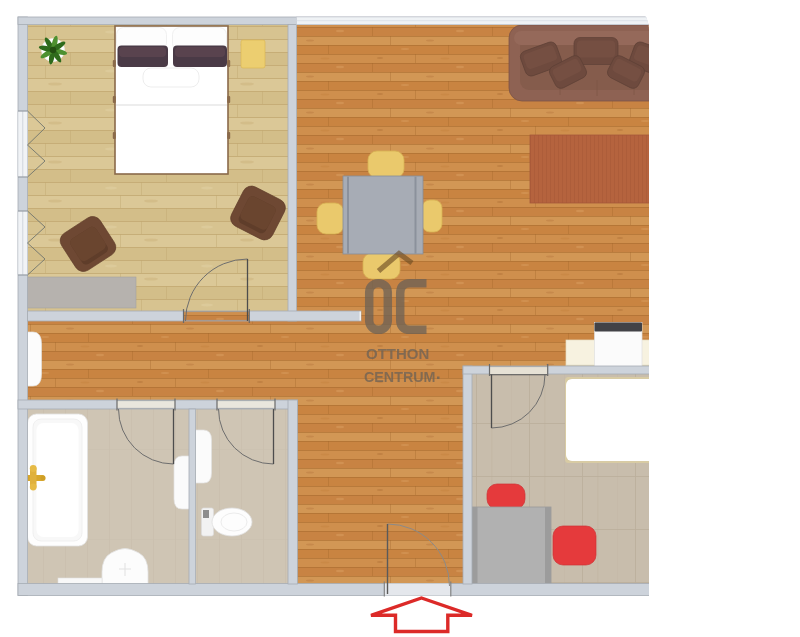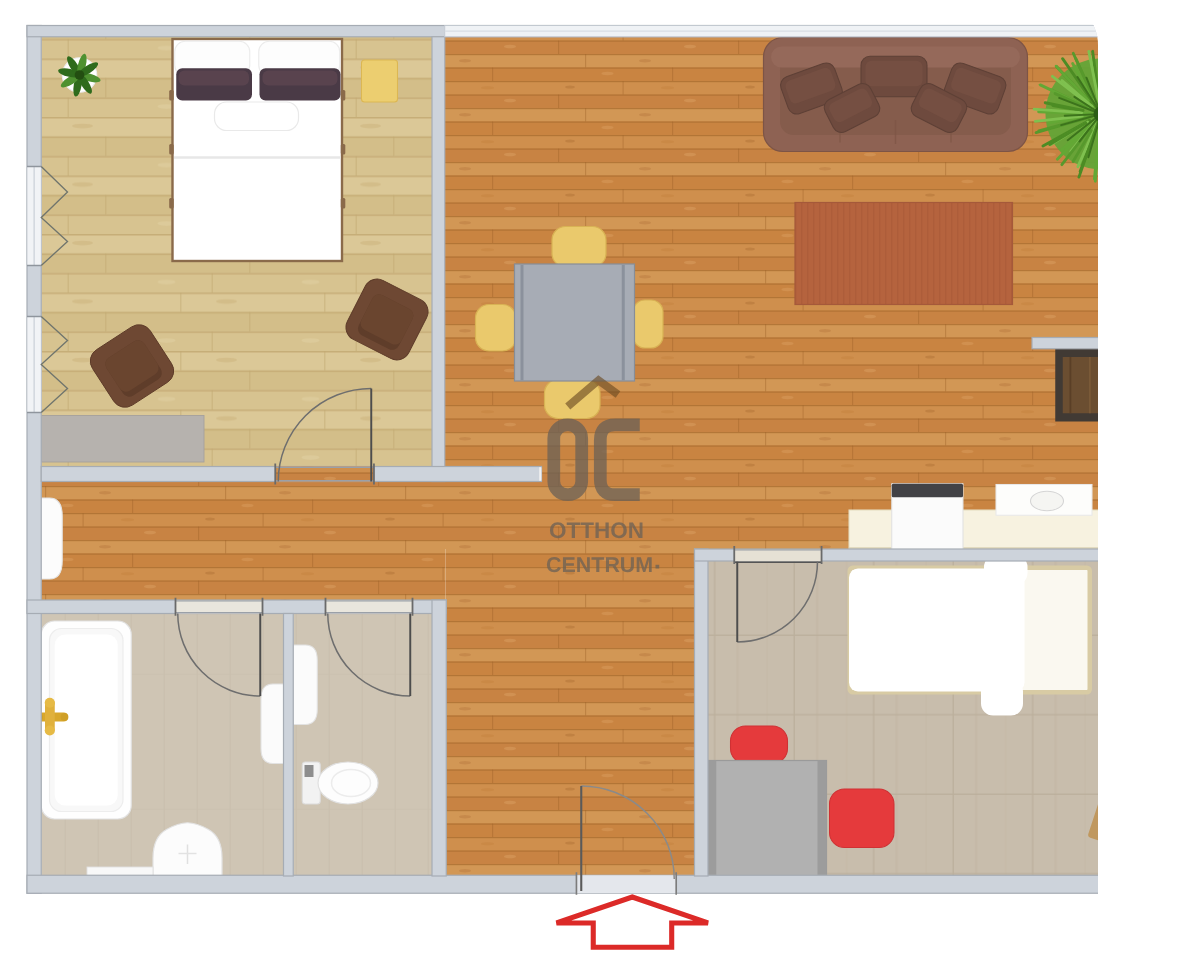--- a/index.html
+++ b/index.html
@@ -1,15 +1,15 @@
 <!DOCTYPE html>
 <html><head><meta charset="utf-8">
 <style>
 html,body{margin:0;padding:0;background:#ffffff;}
-#wrap{position:relative;width:732px;height:637px;overflow:hidden;font-family:"Liberation Sans",sans-serif;border-radius:30px;}
+#wrap{position:relative;width:649px;height:637px;overflow:hidden;font-family:"Liberation Sans",sans-serif;border-radius:30px;}
 </style></head>
 <body>
 <div id="wrap"><svg width="800" height="637" viewBox="0 0 800 637">
 <defs>
 <pattern id="pL" width="96" height="39" patternUnits="userSpaceOnUse">
  <rect width="96" height="39" fill="#d7c390"></rect>
  <rect y="0" width="96" height="13" fill="#dbc897"></rect>
  <rect y="13" width="96" height="13" fill="#d3be89"></rect>
  <rect y="0" width="96" height="1" fill="#c5ab75" opacity="0.9"></rect>
  <rect y="13" width="96" height="1" fill="#c5ab75" opacity="0.9"></rect>

